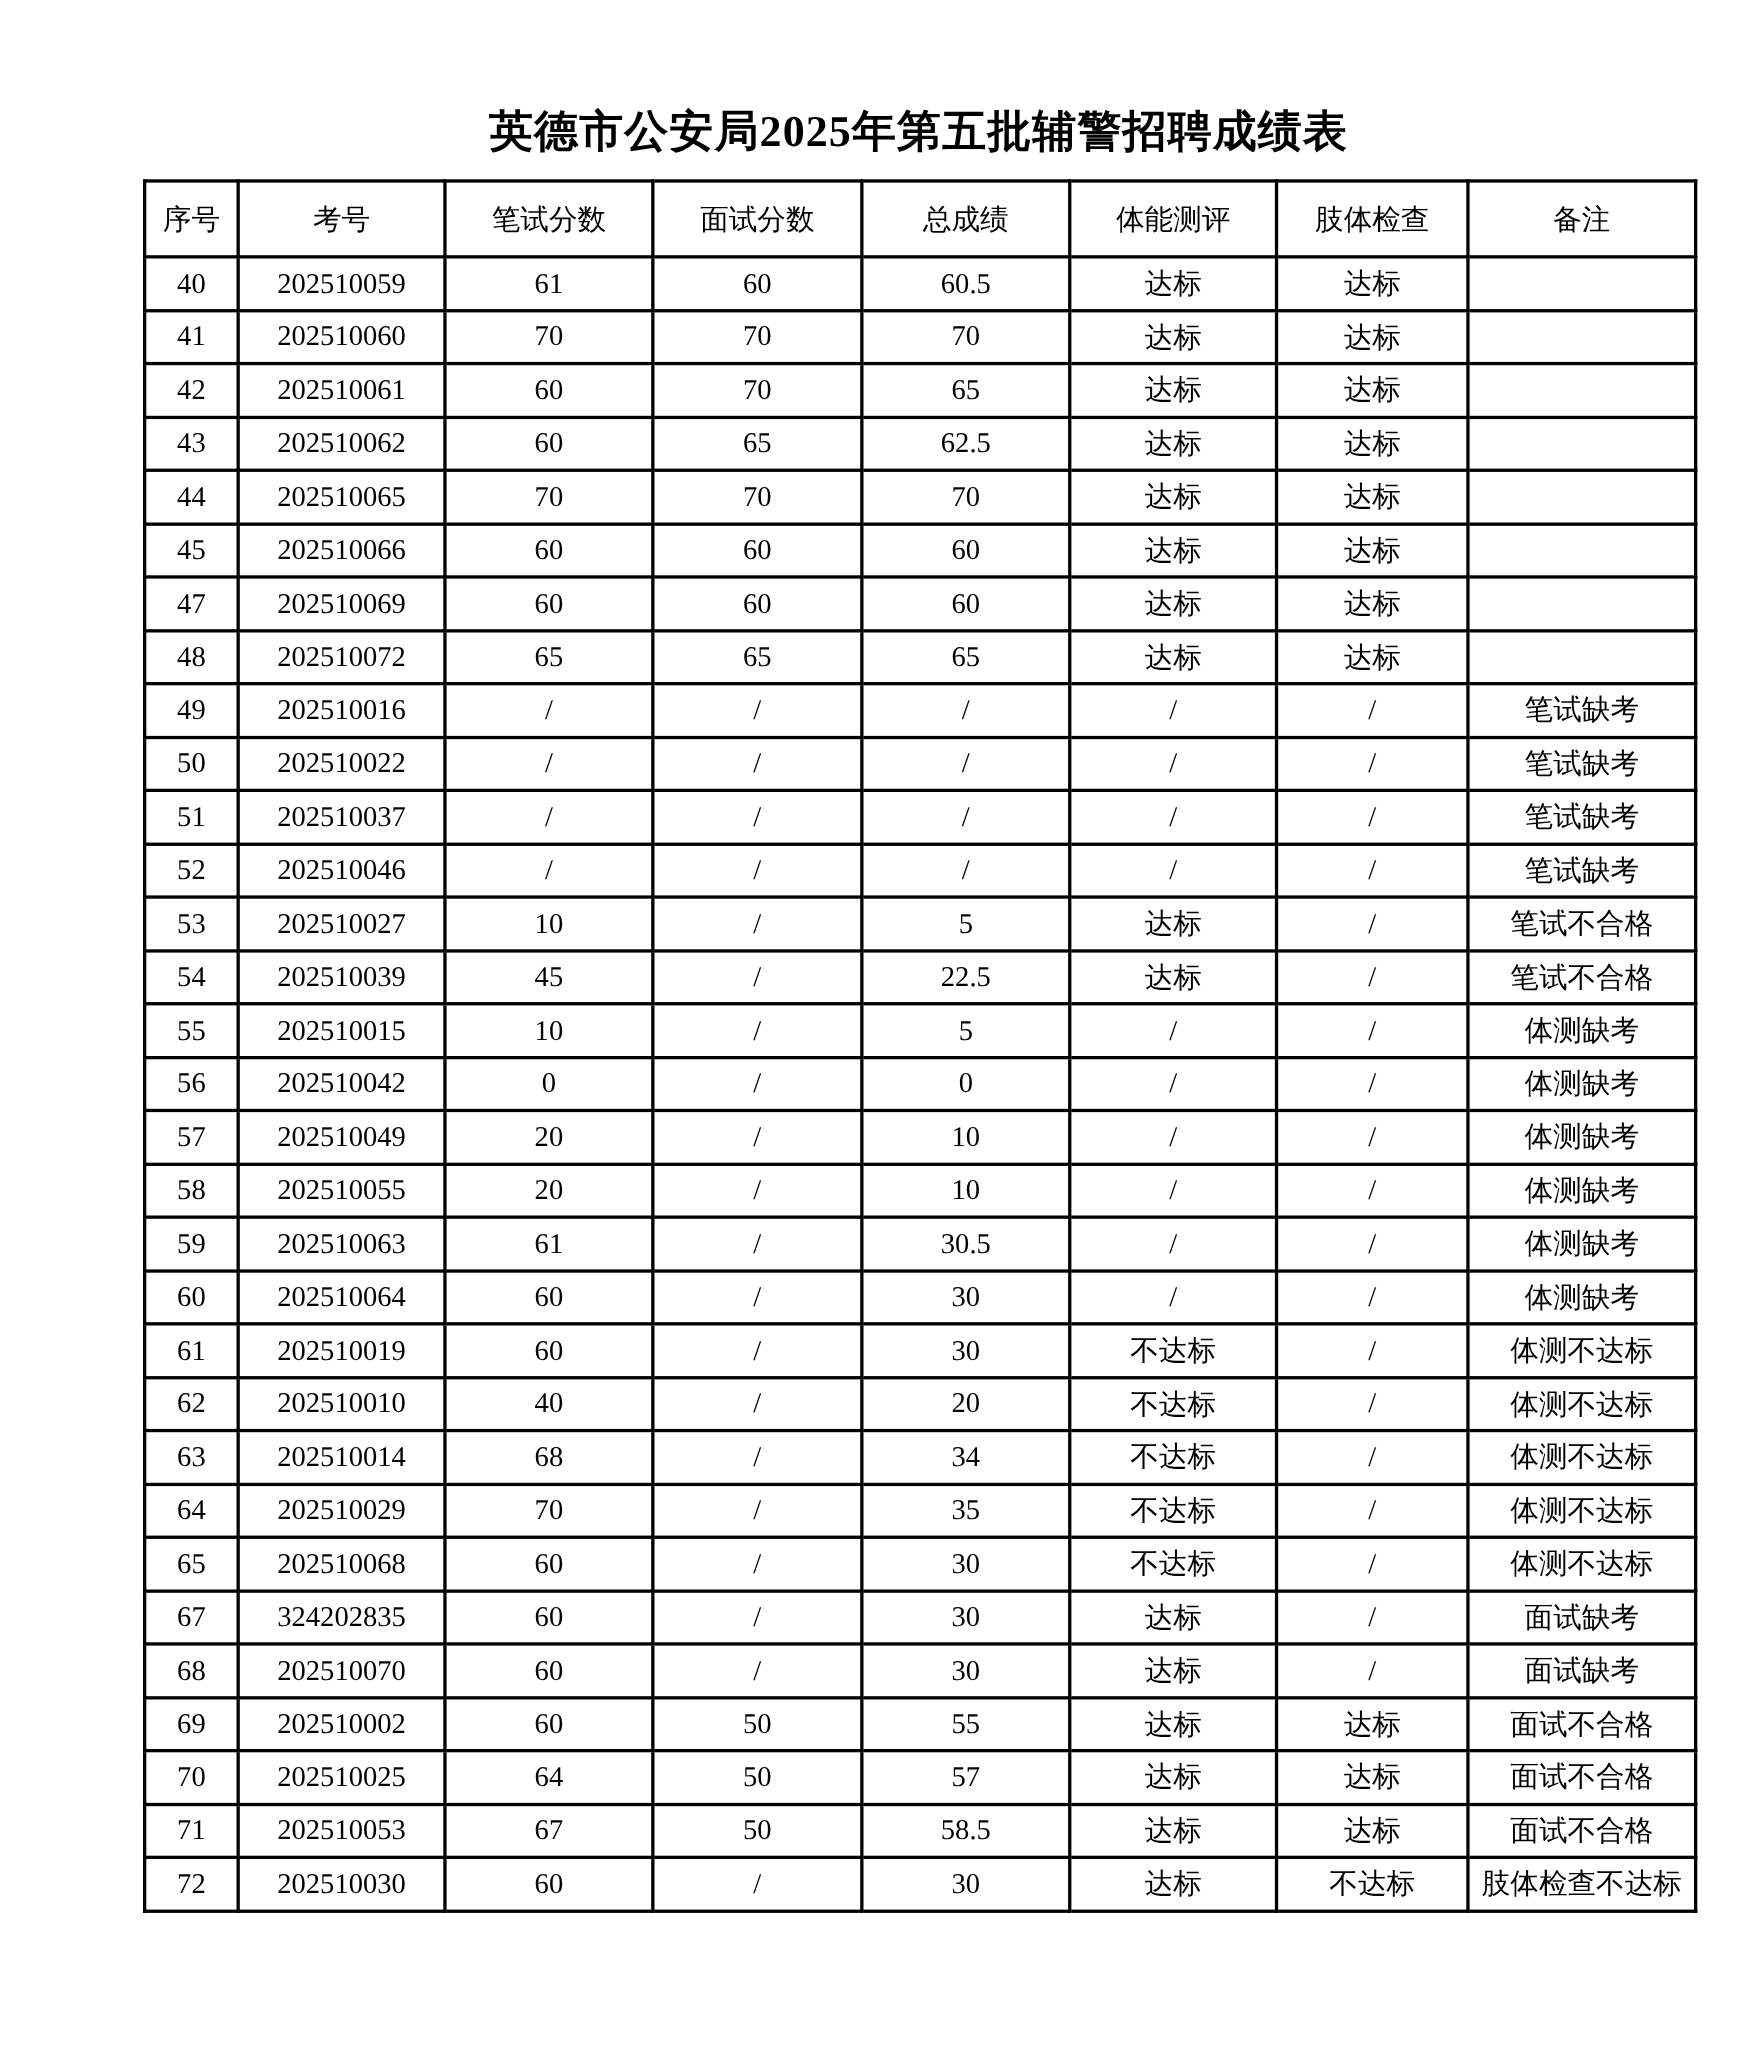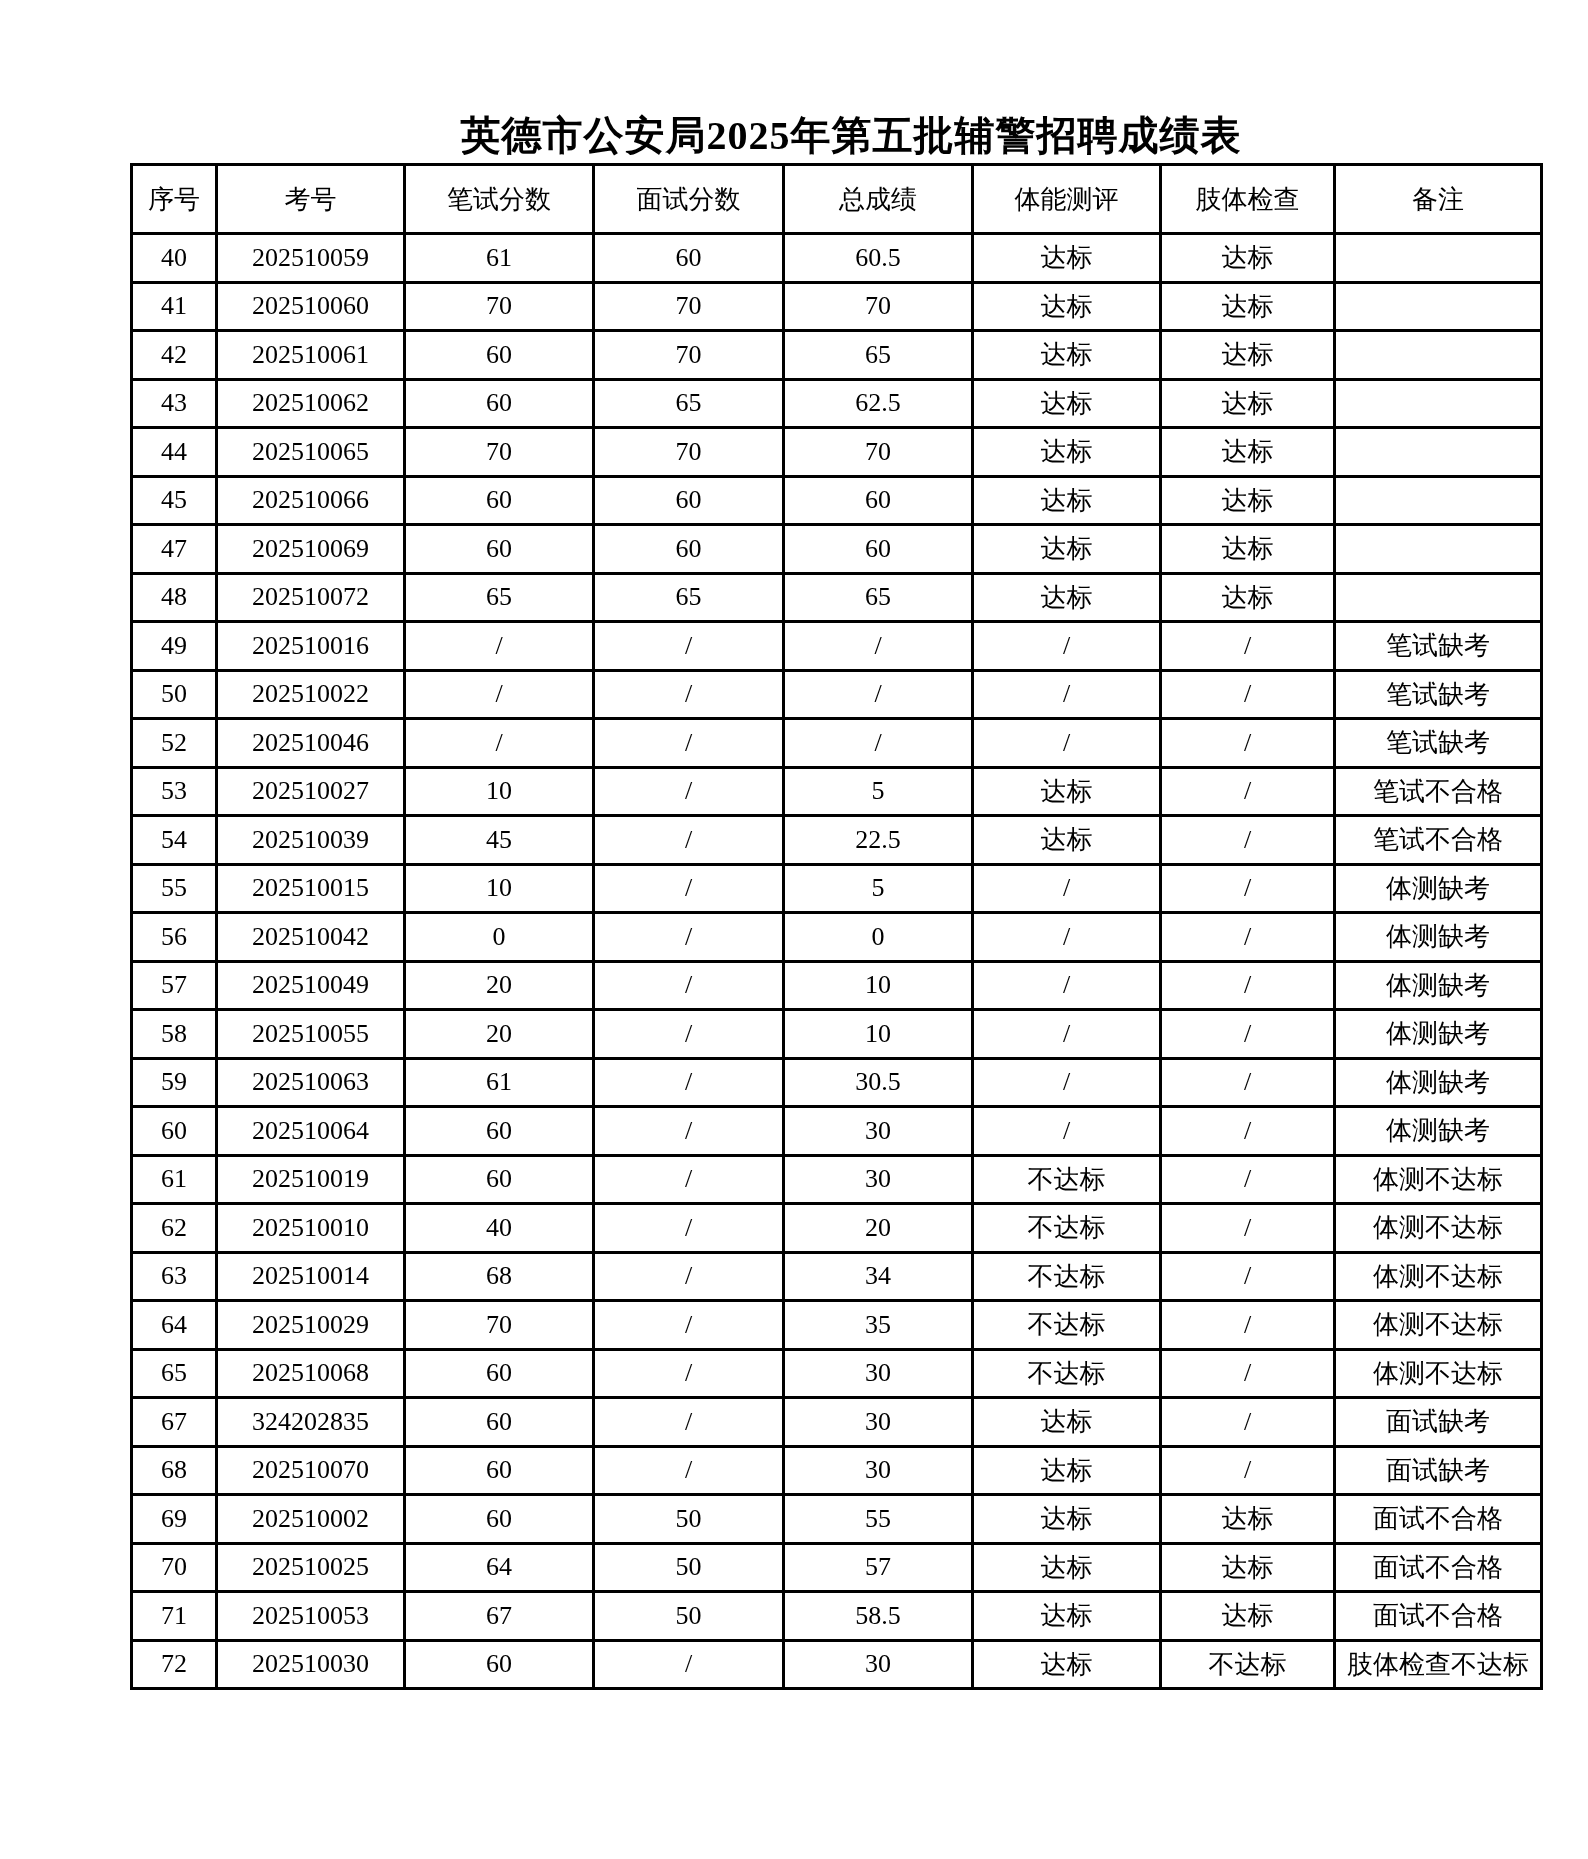--- a/index.html
+++ b/index.html
@@ -12,21 +12,21 @@
     background: #ffffff;
     position: relative;
     font-family: "Liberation Serif", "DejaVu Serif", serif;
     color: #000000;
   }
   .doc-title {
     position: absolute;
     top: 92px;
     left: 130px;
     width: 1410px;
-    margin: 16px;
+    margin: 0;
     text-align: center;
     font-size: 40px;
     font-weight: bold;
     letter-spacing: 1px;
     color: #000000;
     white-space: nowrap;
   }
   table.scores {
     position: absolute;
     top: 163px;
@@ -186,20 +186,30 @@
         <td>50</td>
         <td>202510022</td>
         <td>/</td>
         <td>/</td>
         <td>/</td>
         <td>/</td>
         <td>/</td>
         <td>笔试缺考</td>
       </tr>
       <tr>
+        <td>51</td>
+        <td>202510037</td>
+        <td>/</td>
+        <td>/</td>
+        <td>/</td>
+        <td>/</td>
+        <td>/</td>
+        <td>笔试缺考</td>
+      </tr>
+      <tr>
         <td>52</td>
         <td>202510046</td>
         <td>/</td>
         <td>/</td>
         <td>/</td>
         <td>/</td>
         <td>/</td>
         <td>笔试缺考</td>
       </tr>
       <tr>

